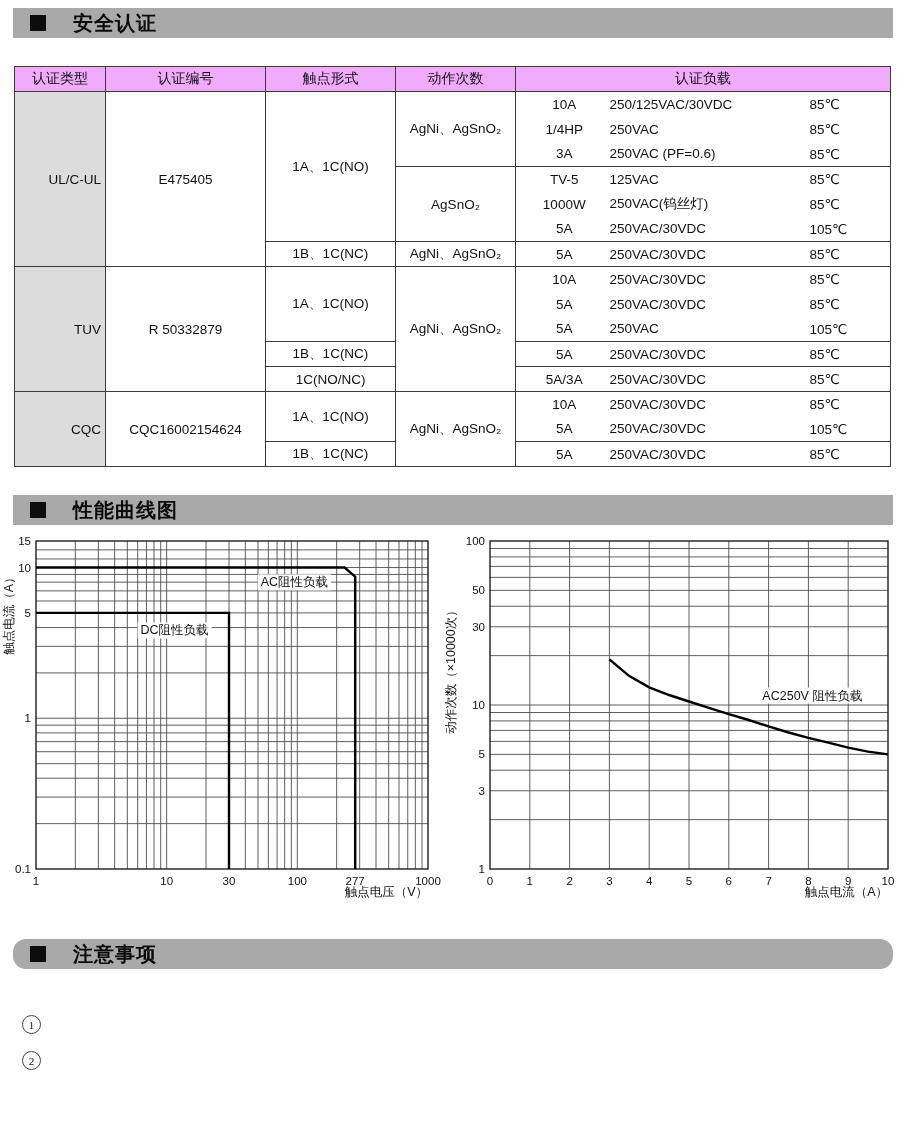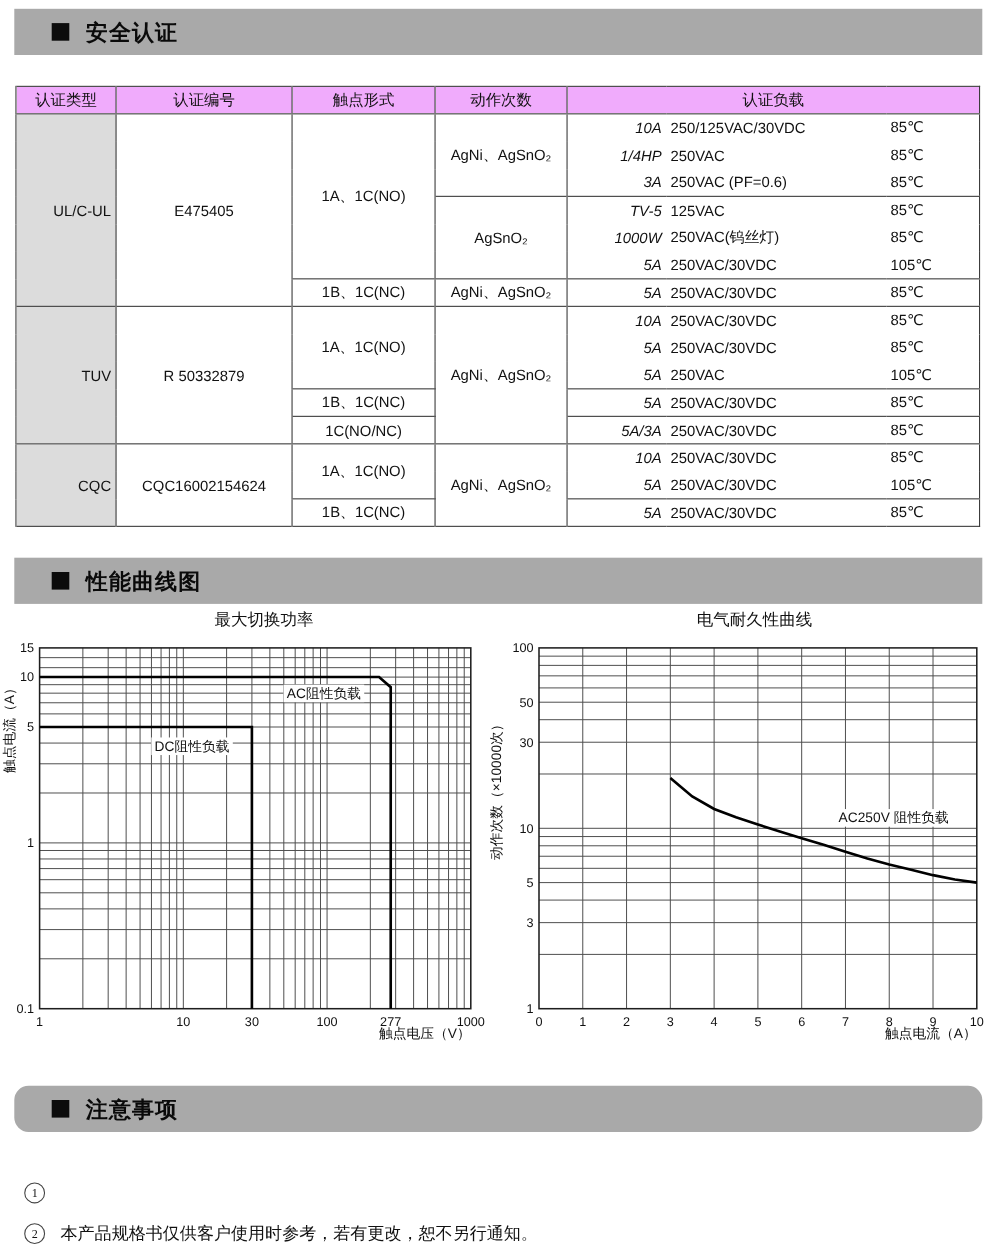--- a/index.html
+++ b/index.html
@@ -1,30 +1,30 @@
 <!DOCTYPE html>
 <html><head>
 <meta charset="utf-8">
 <style>
   html,body{margin:0;padding:0;background:#fff;}
   body{width:900px;height:1136px;font-family:"Liberation Sans","DejaVu Sans",sans-serif;color:#111;overflow:hidden;}
 
-  .banner{display:flex;align-items:center;background:#a9a9a9;height:42px;margin:0 7px 0 13px;padding-left:34px;box-sizing:border-box;}
+  .banner{display:flex;align-items:center;background:#a9a9a9;height:30px;margin:0 7px 0 13px;padding-left:17px;box-sizing:border-box;gap:12px;}
   .banner .sq{width:16px;height:16px;background:#0c0c0c;margin-right:15px;flex:0 0 auto;}
   .banner .label{font-size:20px;font-weight:bold;color:#0a0a0a;letter-spacing:1px;}
   .banner.first{margin-top:8px;}
 
   .table-wrap{margin:28px 0 0 14px;}
   table.cert{border-collapse:collapse;table-layout:fixed;width:876px;border:1.4px solid #3c3c3c;font-size:13.5px;}
   table.cert th, table.cert td{border-left:1px solid #3c3c3c;border-top:1px solid #3c3c3c;height:25px;padding:0 4px;text-align:center;font-weight:normal;box-sizing:border-box;white-space:nowrap;overflow:hidden;}
   table.cert th{background:#f0abfc;font-size:14px;border-top:none;}
   table.cert td.shade{background:#dcdcdc;text-align:right;}
   table.cert td.nt{border-top:none;}
   table.cert td.nv{border-left:none;}
-  table.cert td.c-l1{text-align:right;padding-left:11px;font-style:italic;}
+  table.cert td.c-l1{text-align:center;padding-left:11px;}
   table.cert td.c-l2{text-align:left;padding-left:4px;}
   table.cert td.c-l3{text-align:left;padding-right:13px;}
 
   .banner.curves{margin-top:28px;}
   .charts-row{display:flex;margin:4px 0 0 0;}
   .chart-block{display:flex;flex-direction:column;}
   .chart-block.left{margin-left:2px;width:440px;}
   .chart-block.right{margin-left:0;width:458px;}
   .chart-title{text-align:center;font-size:15px;color:#111;height:22px;line-height:22px;margin-bottom:2px;}
   .chart-block.left .chart-title{padding-left:36px;}
@@ -168,21 +168,20 @@
   </table>
 </div>
 
 <div class="banner curves">
   <span class="sq"></span>
   <span class="label">性能曲线图</span>
 </div>
 
 <div class="charts-row">
   <div class="chart-block left">
-    <div class="chart-title">最大切换功率</div>
     <svg width="440" height="372" viewBox="0 0 440 372">
         <line x1="73.33458610009353" y1="12" x2="73.33458610009353" y2="340" class="grid"></line>
         <line x1="96.3438439500359" y1="12" x2="96.3438439500359" y2="340" class="grid"></line>
         <line x1="112.66917220018708" y1="12" x2="112.66917220018708" y2="340" class="grid"></line>
         <line x1="125.33208056657314" y1="12" x2="125.33208056657314" y2="340" class="grid"></line>
         <line x1="135.67843005012944" y1="12" x2="135.67843005012944" y2="340" class="grid"></line>
         <line x1="144.42614389519622" y1="12" x2="144.42614389519622" y2="340" class="grid"></line>
         <line x1="152.00375830028062" y1="12" x2="152.00375830028062" y2="340" class="grid"></line>
         <line x1="158.6876879000718" y1="12" x2="158.6876879000718" y2="340" class="grid"></line>
         <line x1="164.66666666666666" y1="12" x2="164.66666666666666" y2="340" class="grid"></line>
@@ -239,21 +238,20 @@
         <text x="29" y="344" class="tick" text-anchor="end">0.1</text>
         <text x="29" y="193.27102729030943" class="tick" text-anchor="end">1</text>
         <text x="29" y="87.91599658185334" class="tick" text-anchor="end">5</text>
         <text x="29" y="42.54205458061887" class="tick" text-anchor="end">10</text>
         <text x="29" y="16" class="tick" text-anchor="end">15</text>
         <text x="426" y="367" class="axis-label" text-anchor="end">触点电压（V）</text>
         <text x="11" y="84" class="axis-label" text-anchor="middle" transform="rotate(-90 11 84)">触点电流（A）</text>
       </svg>
   </div>
   <div class="chart-block right">
-    <div class="chart-title">电气耐久性曲线</div>
     <svg width="458" height="372" viewBox="0 0 458 372">
         <line x1="87.80000000000001" y1="12" x2="87.80000000000001" y2="340" class="grid"></line>
         <line x1="127.60000000000001" y1="12" x2="127.60000000000001" y2="340" class="grid"></line>
         <line x1="167.39999999999998" y1="12" x2="167.39999999999998" y2="340" class="grid"></line>
         <line x1="207.20000000000002" y1="12" x2="207.20000000000002" y2="340" class="grid"></line>
         <line x1="247" y1="12" x2="247" y2="340" class="grid"></line>
         <line x1="286.79999999999995" y1="12" x2="286.79999999999995" y2="340" class="grid"></line>
         <line x1="326.59999999999997" y1="12" x2="326.59999999999997" y2="340" class="grid"></line>
         <line x1="366.40000000000003" y1="12" x2="366.40000000000003" y2="340" class="grid"></line>
         <line x1="406.2" y1="12" x2="406.2" y2="340" class="grid"></line>
@@ -306,15 +304,14 @@
   <span class="sq"></span>
   <span class="label">注意事项</span>
 </div>
 
 <div class="notes-list">
     <div class="note-row">
       <span class="note-circle">1</span>
     </div>
     <div class="note-row">
       <span class="note-circle">2</span>
-      <span class="note-text">本产品规格书仅供客户使用时参考，若有更改，恕不另行通知。</span>
     </div>
   </div>
 
 </body></html>

